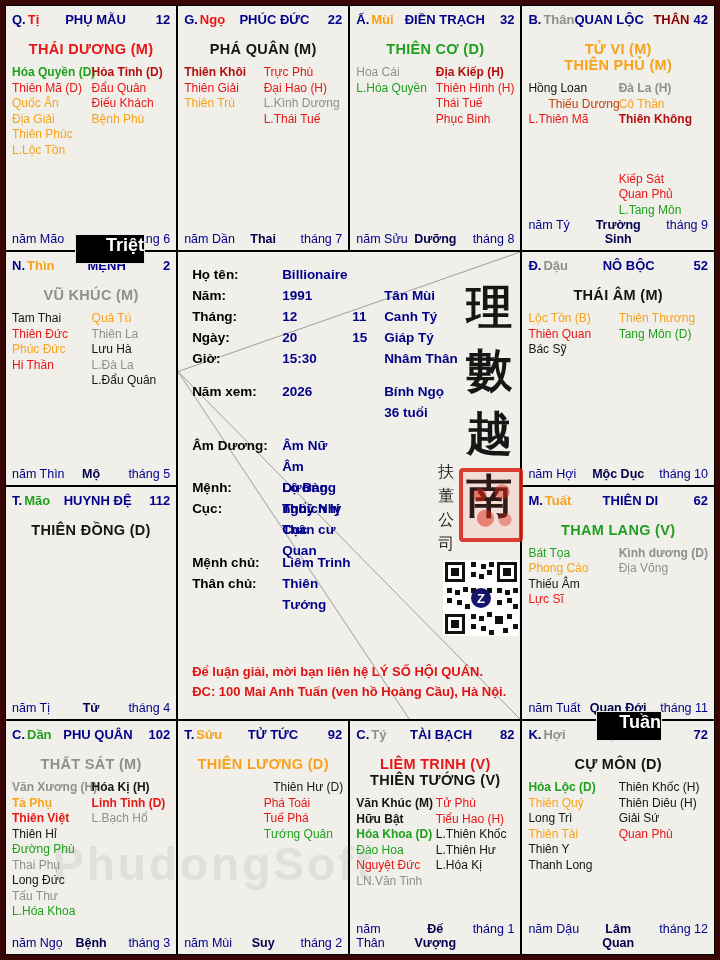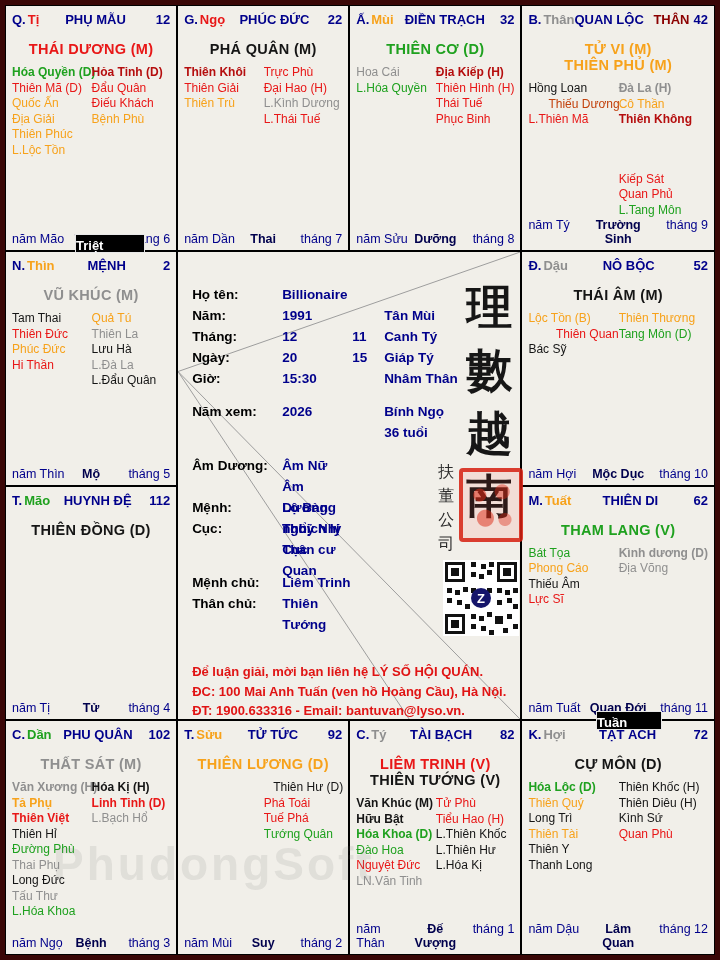--- a/index.html
+++ b/index.html
@@ -23,21 +23,21 @@
   .minor{font-size:12px;line-height:15.5px;white-space:nowrap;}
   .minor.b{font-weight:bold;}
   .cell-foot{margin-top:auto;display:flex;align-items:baseline;
     padding:0 6px 4px 6px;font-size:12.5px;color:#00008B;}
   .foot-year{flex:1;}
   .foot-stage{flex:1;text-align:center;font-weight:bold;color:#00004d;}
   .foot-month{flex:1;text-align:right;}
   .center{grid-column:2/4;grid-row:2/4;position:relative;border:1px solid #000;
     box-sizing:border-box;z-index:2;background:#f1efe9;}
   .aspect-lines{position:absolute;inset:0;width:100%;height:100%;z-index:0;}
-  .info-rows{position:absolute;left:0;top:32px;right:0;z-index:1;}
+  .info-rows{position:absolute;left:0;top:12px;right:0;z-index:1;}
   .irow{display:grid;grid-template-columns:90px 70px 32px auto;
     padding-left:14px;height:21px;line-height:21px;font-size:13.5px;font-weight:bold;}
   .irow.gap{height:12px;}
   .ilabel{color:#000;}
   .ivalue,.ilunar,.ipillar{color:#00008B;}
   .contact{position:absolute;left:14px;top:410px;z-index:1;
     font-size:13px;font-weight:bold;color:#e01414;line-height:19.5px;}
   .calligraphy{position:absolute;left:286px;top:24px;width:50px;z-index:1;
     text-align:center;font-family:"DejaVu Serif",serif;font-size:46px;
     line-height:63px;color:#161616;font-weight:bold;}
@@ -47,21 +47,21 @@
   .seal{position:absolute;left:281px;top:216px;width:56px;height:66px;z-index:1;
     border:4px solid rgba(214,32,18,.85);border-radius:4px;
     background:
       radial-gradient(circle at 30% 35%, rgba(220,40,20,.55) 0 6px, transparent 7px),
       radial-gradient(circle at 70% 30%, rgba(220,40,20,.45) 0 7px, transparent 8px),
       radial-gradient(circle at 40% 70%, rgba(220,40,20,.5) 0 8px, transparent 9px),
       radial-gradient(circle at 75% 72%, rgba(220,40,20,.4) 0 6px, transparent 7px),
       rgba(255,70,50,.10);}
   .qr{position:absolute;left:265px;top:308px;z-index:1;}
   .badge{position:absolute;z-index:5;background:#000;color:#fff;font-weight:bold;
-    font-size:13px;text-align:left;line-height:21px;height:17px;
+    font-size:18px;text-align:right;line-height:21px;height:28px;
     box-shadow:0 0 0 1px #e8e8e8;}
   .badge.triet{left:71px;top:230px;width:68px;}
   .badge.tuan{left:592px;top:707px;width:64px;}
   .watermark{position:absolute;left:48px;top:832px;z-index:3;pointer-events:none;
     font-size:46px;font-weight:bold;letter-spacing:3px;color:rgba(110,110,110,.12);}
 </style>
 </head>
 <body>
 
 <div class="board">
@@ -220,21 +220,20 @@
           <rect x="8" y="8" width="8" height="8"></rect>
             <rect x="60" y="8" width="8" height="8"></rect>
             <rect x="8" y="60" width="8" height="8"></rect>
         </g>
         <circle cx="38" cy="38" r="10" fill="#15156b"></circle>
         <text x="38" y="43" font-size="13" font-weight="bold" fill="#fff" text-anchor="middle" font-family="Liberation Sans, sans-serif">Z</text>
       </svg>
       <div class="contact">
           <div>Để luận giải, mời bạn liên hệ LÝ SỐ HỘI QUÁN.</div>
           <div>ĐC: 100 Mai Anh Tuấn (ven hồ Hoàng Cầu), Hà Nội.</div>
-          <div>ĐT: 1900.633316 - Email: bantuvan@lyso.vn.</div>
         </div>
     </div>
   <div class="cell" style="grid-area: 1 / 1;">
     <div class="cell-head">
       <span class="stem">Q.</span>
       <span class="branch" style="color: rgb(232, 23, 23);">Tị</span>
       <span class="head-mid">
         <span>PHỤ MẪU</span>
         
       </span>
@@ -406,21 +405,21 @@
         
       </span>
       <span class="cell-num">52</span>
     </div>
     <div class="main-stars">
           <div class="main-star" style="color: rgb(21, 21, 21);">THÁI ÂM (M)</div>
         </div>
     <div class="star-cols">
       <div class="scol">
             <div class="minor" style="color: rgb(247, 162, 27);">Lộc Tồn (B)</div>
-            <div class="minor" style="color: rgb(232, 23, 23); text-align: right;">Thiên Quan</div>
+            <div class="minor" style="color: rgb(232, 23, 23);">Thiên Quan</div>
             <div class="minor" style="color: rgb(21, 21, 21);">Bác Sỹ</div>
           </div>
       <div class="scol">
             <div class="minor" style="color: rgb(247, 162, 27);">Thiên Thương</div>
             <div class="minor" style="color: rgb(31, 161, 31);">Tang Môn (D)</div>
           </div>
     </div>
     <div class="cell-foot">
       <span class="foot-year">năm Hợi</span>
       <span class="foot-stage">Mộc Dục</span>
@@ -597,21 +596,21 @@
             <div class="minor b" style="color: rgb(31, 161, 31);">Hóa Lộc (D)</div>
             <div class="minor" style="color: rgb(247, 162, 27);">Thiên Quý</div>
             <div class="minor" style="color: rgb(21, 21, 21);">Long Trì</div>
             <div class="minor" style="color: rgb(247, 162, 27);">Thiên Tài</div>
             <div class="minor" style="color: rgb(21, 21, 21);">Thiên Y</div>
             <div class="minor" style="color: rgb(21, 21, 21);">Thanh Long</div>
           </div>
       <div class="scol">
             <div class="minor" style="color: rgb(21, 21, 21);">Thiên Khốc (H)</div>
             <div class="minor" style="color: rgb(21, 21, 21);">Thiên Diêu (H)</div>
-            <div class="minor" style="color: rgb(21, 21, 21);">Kình Sứ</div>
+            <div class="minor" style="color: rgb(21, 21, 21);">Giải Sứ</div>
             <div class="minor" style="color: rgb(232, 23, 23);">Quan Phù</div>
           </div>
     </div>
     <div class="cell-foot">
       <span class="foot-year">năm Dậu</span>
       <span class="foot-stage">Lâm Quan</span>
       <span class="foot-month">tháng 12</span>
     </div>
   </div>
     </div>

